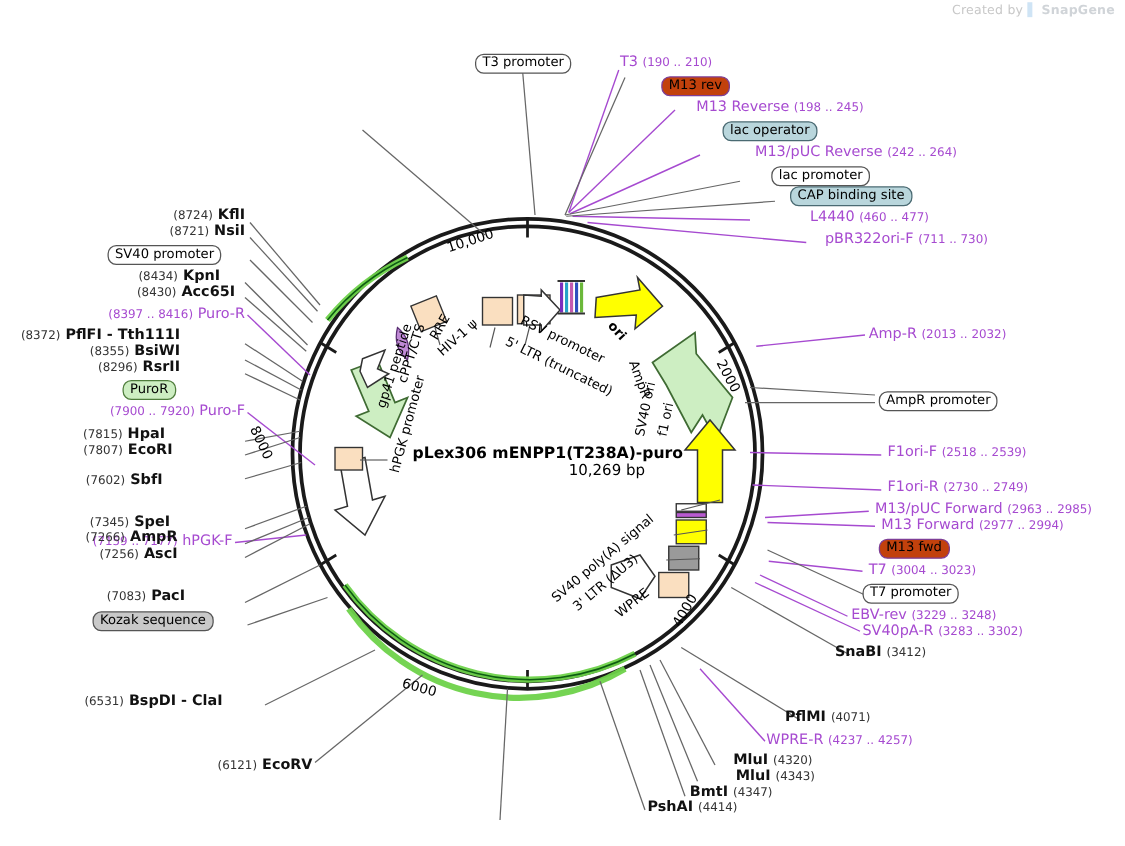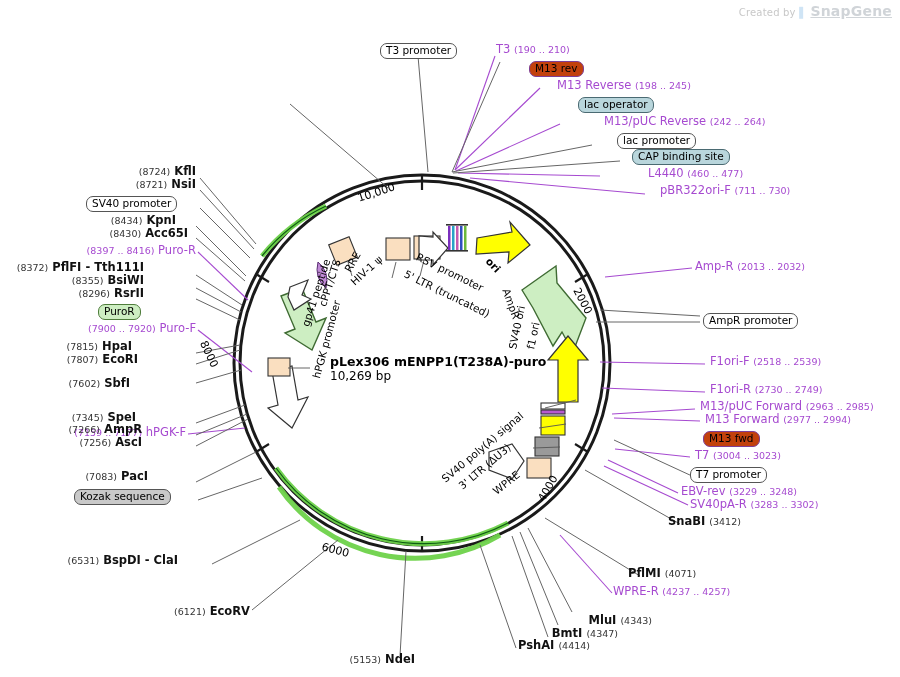--- a/index.html
+++ b/index.html
@@ -23,26 +23,26 @@
     border:1px solid #555;border-radius:7px;padding:1px 5px 2px 5px;
     background:#ffffff;line-height:1.05;
   }
   .boxlbl.teal{background:#b9d6dc;border-color:#4a6a72;}
   .boxlbl.violet{background:#c2410c;border-color:#7d3e96;}
   .boxlbl.green{background:#cdeec2;border-color:#4f7d3c;}
   .boxlbl.grey{background:#c9c9c9;border-color:#555;}
 
   .wm{position:absolute;right:8px;top:3px;font-size:10px;color:#c8c8c8;
       letter-spacing:.2px;white-space:nowrap;}
-  .wm .sg{color:#d0d4d8;font-weight:bold;font-size:14px;text-decoration:underline;}
+  .wm .sg{color:#d0d4d8;font-weight:bold;font-size:10px;}
   .wm .tick{color:#cfe4f5;font-weight:bold;}
 
   .rot{position:absolute;white-space:nowrap;font-size:10.5px;color:#000;
        transform-origin:0 50%;}
-  .ctr{position:absolute;text-align:left;white-space:nowrap;}
+  .ctr{position:absolute;text-align:right;white-space:nowrap;}
   .ctr .t1{font-size:12.5px;font-weight:bold;color:#000;}
   .ctr .t2{font-size:12px;color:#000;}
   .tickno{position:absolute;font-size:11px;color:#000;transform-origin:0 50%;}
 </style>
 </head>
 <body>
 
 <div id="stage">
 
   <svg class="layer" viewBox="0 0 900 677">
@@ -356,35 +356,35 @@
     <span>PacI</span>
   </div>
   <div class="lbl enz rt" style="left:0px;top:555px;width:178px;">
     <span class="pos">(6531)</span>
     <span>BspDI  -  ClaI</span>
   </div>
   <div class="lbl enz rt" style="left:0px;top:606px;width:250px;">
     <span class="pos">(6121)</span>
     <span>EcoRV</span>
   </div>
-  <div class="lbl enz rt" style="left:0px;top:654px;width:415px;">
-    <span class="pos">(5153)</span>
-    <span>NdeI</span>
-  </div>
   <div class="lbl enz rt" style="left:0px;top:640px;width:590px;">
     <span>PshAI</span>
     <span class="pos">(4414)</span>
   </div>
   <div class="lbl enz rt" style="left:0px;top:628px;width:618px;">
     <span>BmtI</span>
     <span class="pos">(4347)</span>
   </div>
   <div class="lbl enz rt" style="left:0px;top:615px;width:652px;">
     <span>MluI</span>
     <span class="pos">(4343)</span>
+  </div>
+  <div class="lbl enz rt" style="left:0px;top:602px;width:650px;">
+    <span>MluI</span>
+    <span class="pos">(4320)</span>
   </div>
   <div class="lbl enz" style="left:628px;top:568px;">
     <span>PflMI</span>
     <span class="pos">(4071)</span>
   </div>
   <div class="lbl enz" style="left:668px;top:516px;">
     <span>SnaBI</span>
     <span class="pos">(3412)</span>
   </div>
 

